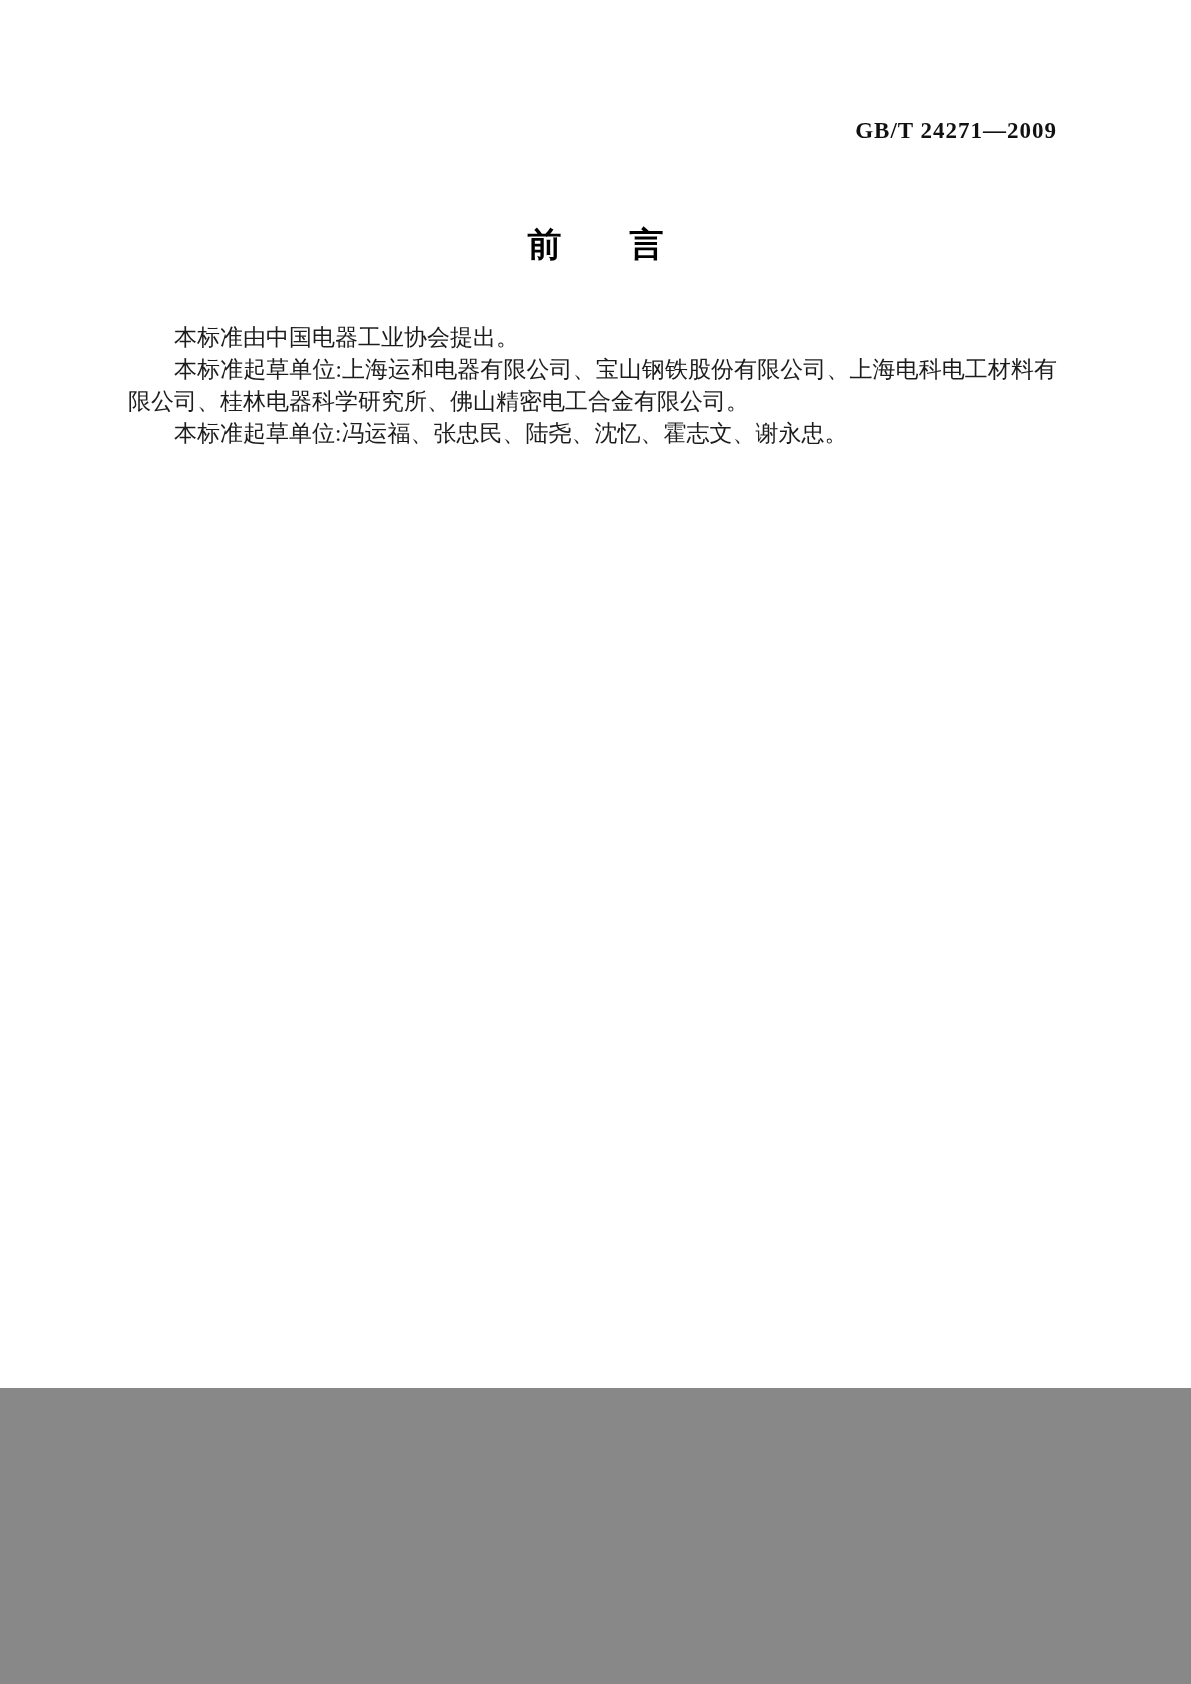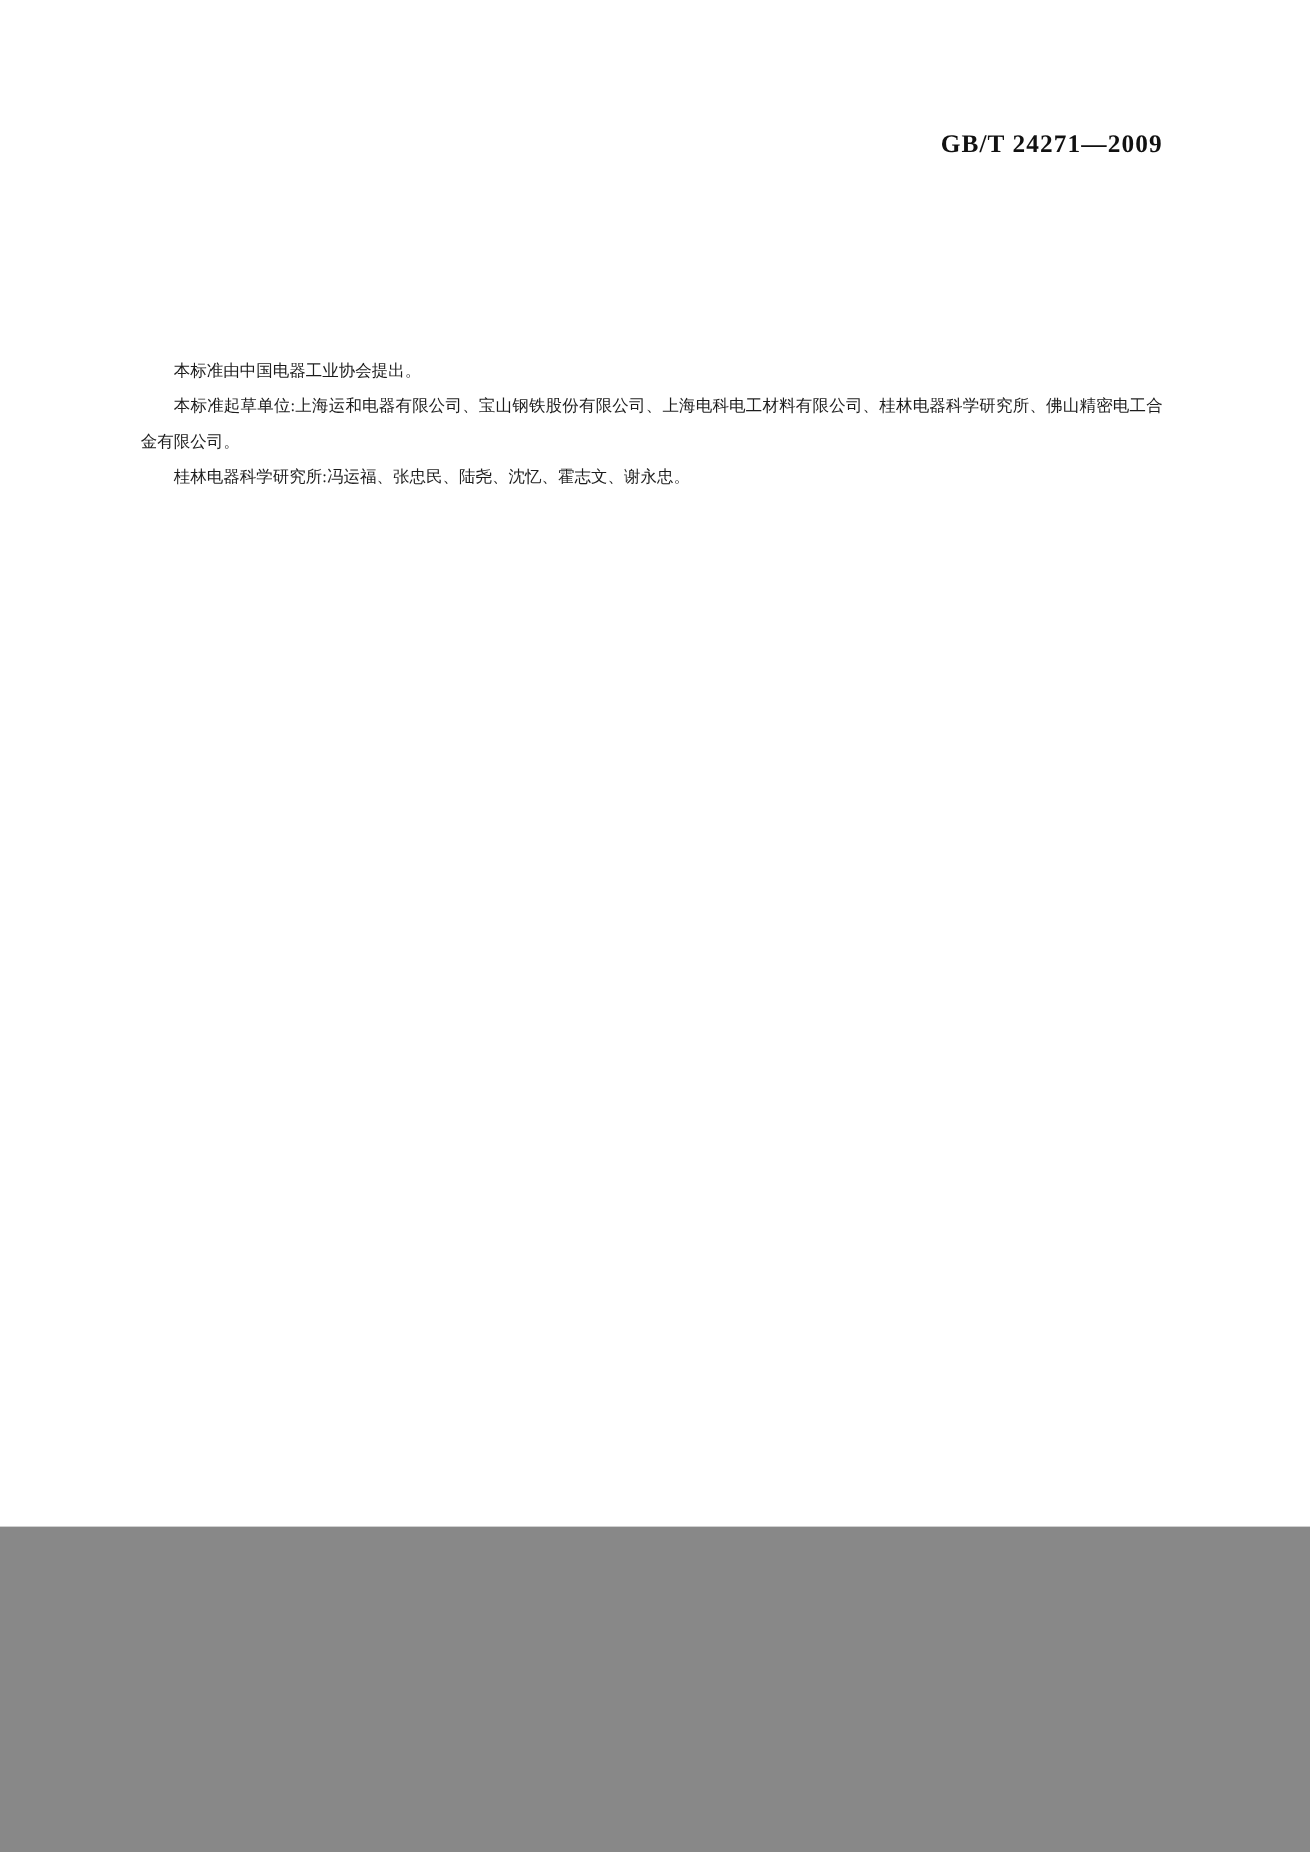--- a/index.html
+++ b/index.html
@@ -38,21 +38,21 @@
     font-family: "Liberation Sans", "DejaVu Sans", sans-serif;
     font-weight: bold;
     font-size: 34px;
     color: #000;
   }
   .body-text {
     position: absolute;
     top: 322px;
     left: 128px;
     width: 929px;
-    font-size: 15px;
+    font-size: 23px;
     line-height: 32px;
     text-align: justify;
     color: #1c1c1c;
   }
   .body-text p {
     margin: 0;
     padding: 0;
     text-indent: 2em;
   }
   .page-number {
@@ -64,22 +64,23 @@
     color: #1c1c1c;
   }
 </style>
 </head>
 <body>
 
 <div class="page">
 
   <div class="header-code">GB/T 24271—2009</div>
 
+  <div class="doc-title">前　　言</div>
 
   <div class="body-text">
     <p>本标准由中国电器工业协会提出。</p>
     <p>本标准起草单位:上海运和电器有限公司、宝山钢铁股份有限公司、上海电科电工材料有限公司、桂林电器科学研究所、佛山精密电工合金有限公司。</p>
-    <p>桂林电器科学研究所:冯运福、张忠民、陆尧、沈忆、霍志文、谢永忠。</p>
+    <p>本标准起草单位:冯运福、张忠民、陆尧、沈忆、霍志文、谢永忠。</p>
   </div>
 
   <div class="page-number">I</div>
 
 </div>
 
 </body></html>

